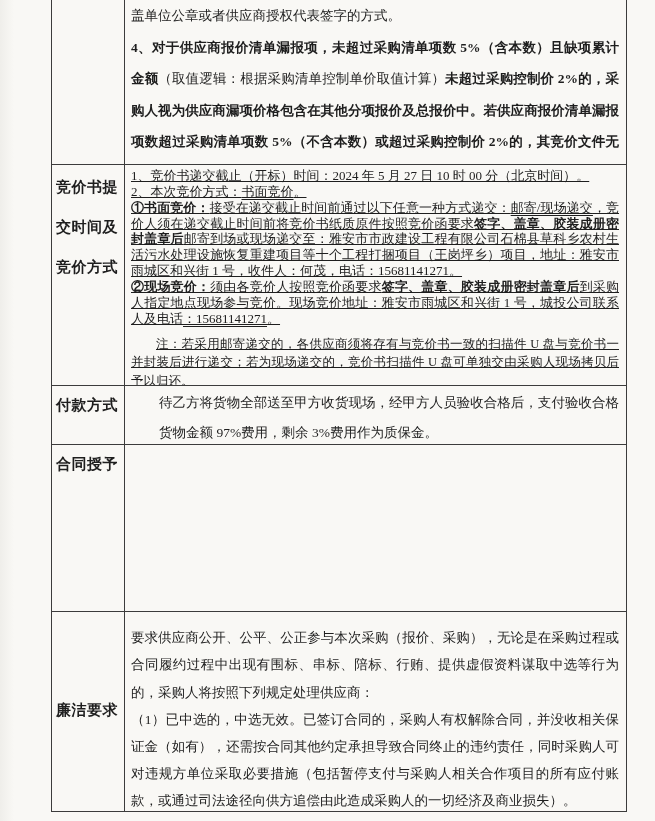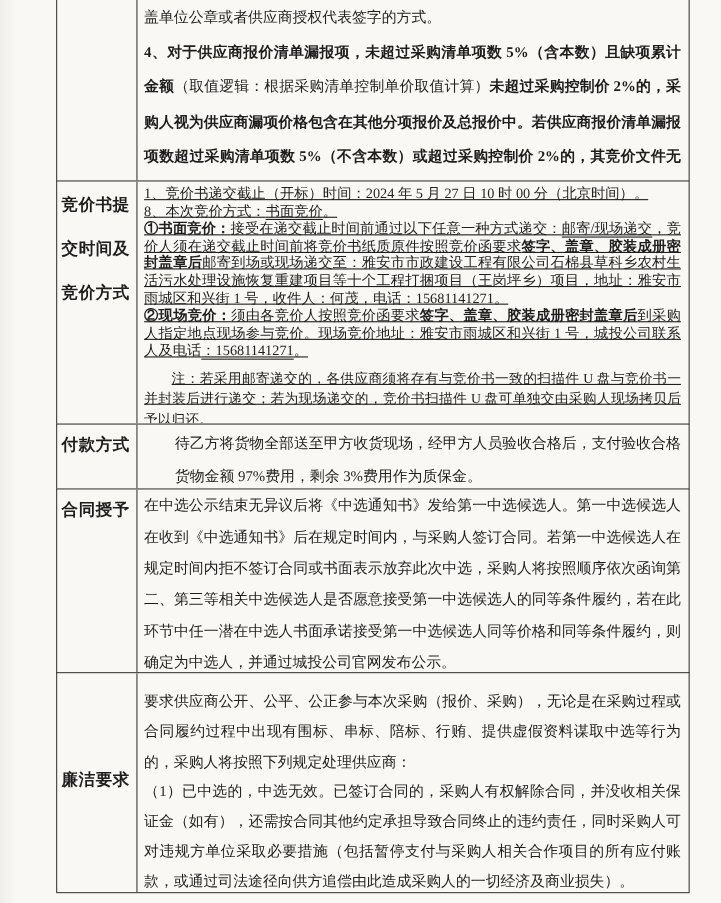--- a/index.html
+++ b/index.html
@@ -68,37 +68,34 @@
       <div class="cell-label"></div>
       <div class="cell-content">
         <p><span>盖单位公章或者供应商授权代表签字的方式。</span></p>
         <p><span class="b">4、对于供应商报价清单漏报项，未超过采购清单项数 5%（含本数）且缺项累计金额</span><span>（取值逻辑：根据采购清单控制单价取值计算）</span><span class="b">未超过采购控制价 2%的，采购人视为供应商漏项价格包含在其他分项报价及总报价中。若供应商报价清单漏报项数超过采购清单项数 5%（不含本数）或超过采购控制价 2%的，其竞价文件无效。</span></p>
       </div>
     </div>
     <div class="t-row">
       <div class="cell-label">竞价书提交时间及竞价方式</div>
       <div class="cell-content">
         <p><span>1、竞价书递交截止（开标）时间：2024 年 5 月 27 日 10 时 00 分（北京时间）。</span></p>
-        <p><span>8、本次竞价方式：</span><span class="u">书面竞价</span><span>。</span></p>
+        <p><span>2、本次竞价方式：</span><span class="u">书面竞价</span><span>。</span></p>
         <p><span class="b">①书面竞价：</span><span>接受在递交截止时间前通过以下任意一种方式递交：</span><span class="u">邮寄/现场递交</span><span>，竞价人须在递交截止时间前将竞价书纸质原件按照竞价函要求</span><span class="b">签字、盖章、胶装成册密封盖章后</span><span>邮寄到场或现场递交至：雅安市市政建设工程有限公司石棉县草科乡农村生活污水处理设施恢复重建项目等十个工程打捆项目（王岗坪乡）项目，地址：雅安市雨城区和兴街 1 号，收件人：何茂，电话：15681141271。</span></p>
         <p><span class="b">②现场竞价：</span><span>须由各竞价人按照竞价函要求</span><span class="b">签字、盖章、胶装成册密封盖章后</span><span>到采购人指定地点现场参与竞价。现场竞价地址：雅安市雨城区和兴街 1 号，城投公司联系人及电话</span><span class="u">：15681141271</span><span>。</span></p>
         <p class="note"><span>注：若采用邮寄递交的，各供应商须将存有与竞价书一致的扫描件 U 盘与竞价书一并封装后进行递交；若为现场递交的，竞价书扫描件 U 盘可单独交由采购人现场拷贝后予以归还。</span></p>
       </div>
     </div>
     <div class="t-row">
       <div class="cell-label">付款方式</div>
       <div class="cell-content">
         <p><span>待乙方将货物全部送至甲方收货现场，经甲方人员验收合格后，支付验收合格货物金额 97%费用，剩余 3%费用作为质保金。</span></p>
       </div>
     </div>
     <div class="t-row">
       <div class="cell-label">合同授予</div>
-      <div class="cell-content">
-        <p><span>在中选公示结束无异议后将《中选通知书》发给第一中选候选人。第一中选候选人在收到《中选通知书》后在规定时间内，与采购人签订合同。若第一中选候选人在规定时间内拒不签订合同或书面表示放弃此次中选，采购人将按照顺序依次函询第二、第三等相关中选候选人是否愿意接受第一中选候选人的同等条件履约，若在此环节中任一潜在中选人书面承诺接受第一中选候选人同等价格和同等条件履约，则确定为中选人，并通过城投公司官网发布公示。</span></p>
-      </div>
     </div>
     <div class="t-row">
       <div class="cell-label">廉洁要求</div>
       <div class="cell-content">
         <p><span>要求供应商公开、公平、公正参与本次采购（报价、采购），无论是在采购过程或合同履约过程中出现有围标、串标、陪标、行贿、提供虚假资料谋取中选等行为的，采购人将按照下列规定处理供应商：</span></p>
         <p><span>（1）已中选的，中选无效。已签订合同的，采购人有权解除合同，并没收相关保证金（如有），还需按合同其他约定承担导致合同终止的违约责任，同时采购人可对违规方单位采取必要措施（包括暂停支付与采购人相关合作项目的所有应付账款，或通过司法途径向供方追偿由此造成采购人的一切经济及商业损失）。</span></p>
       </div>
     </div>
   </div>
 

